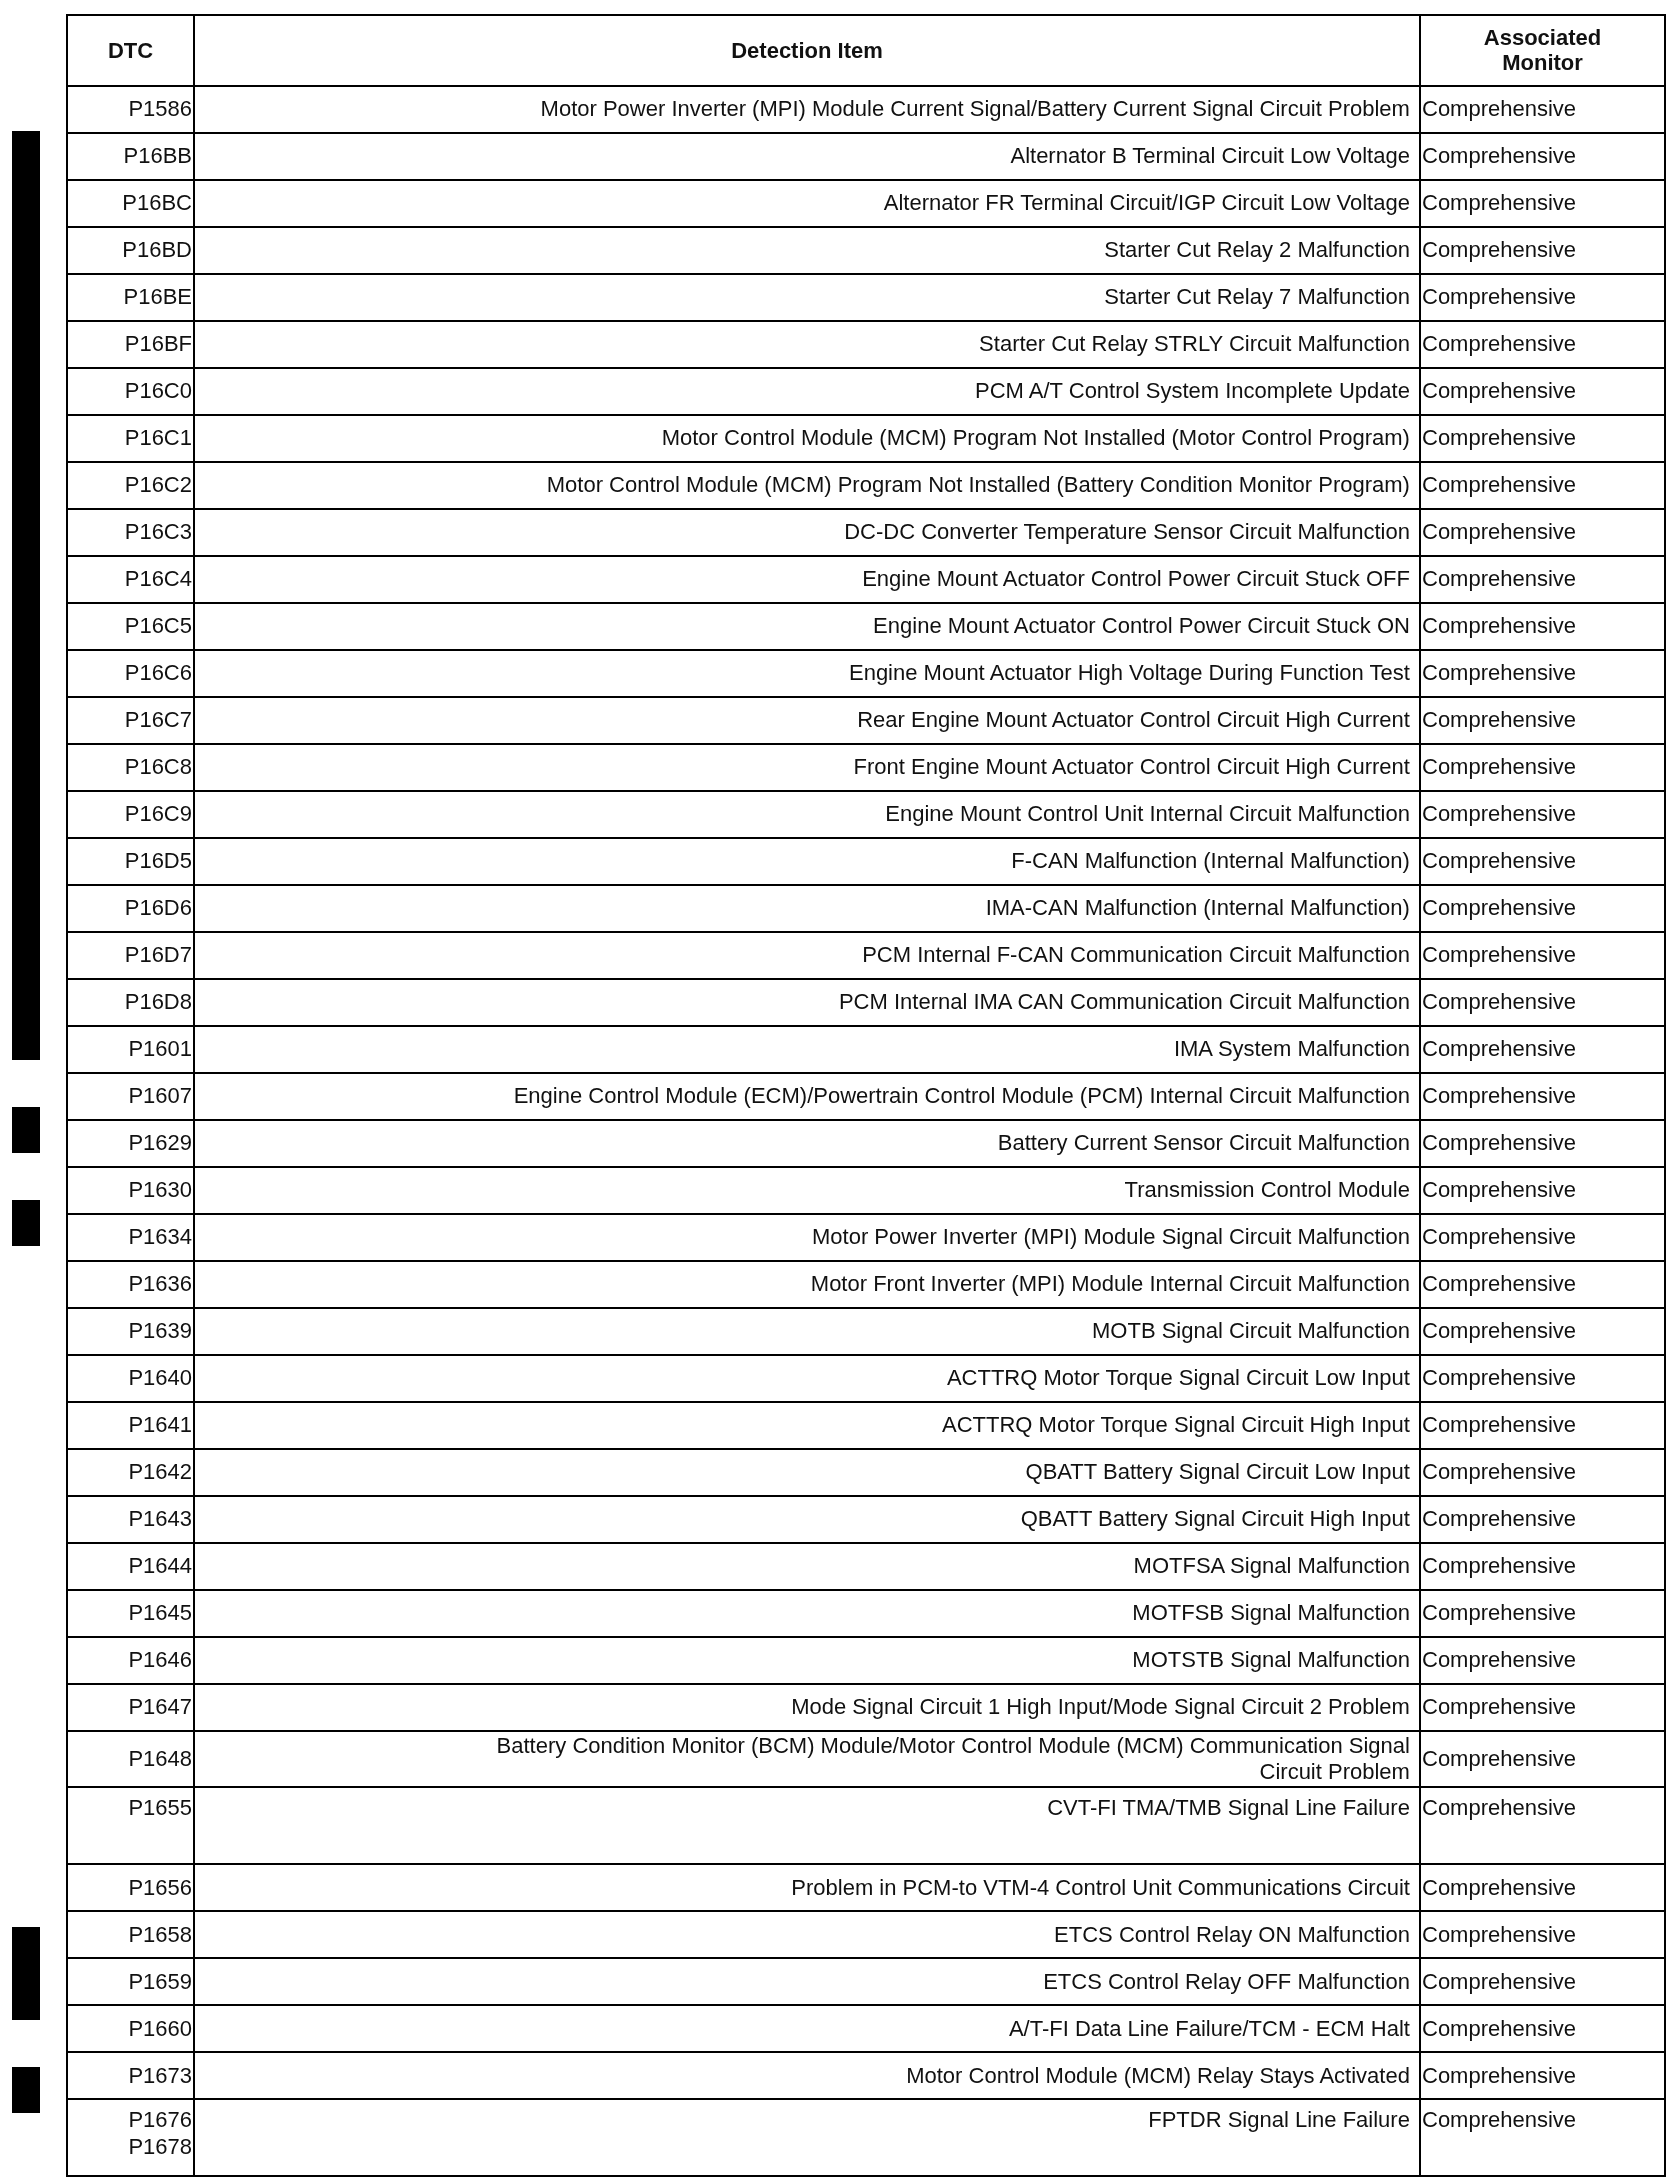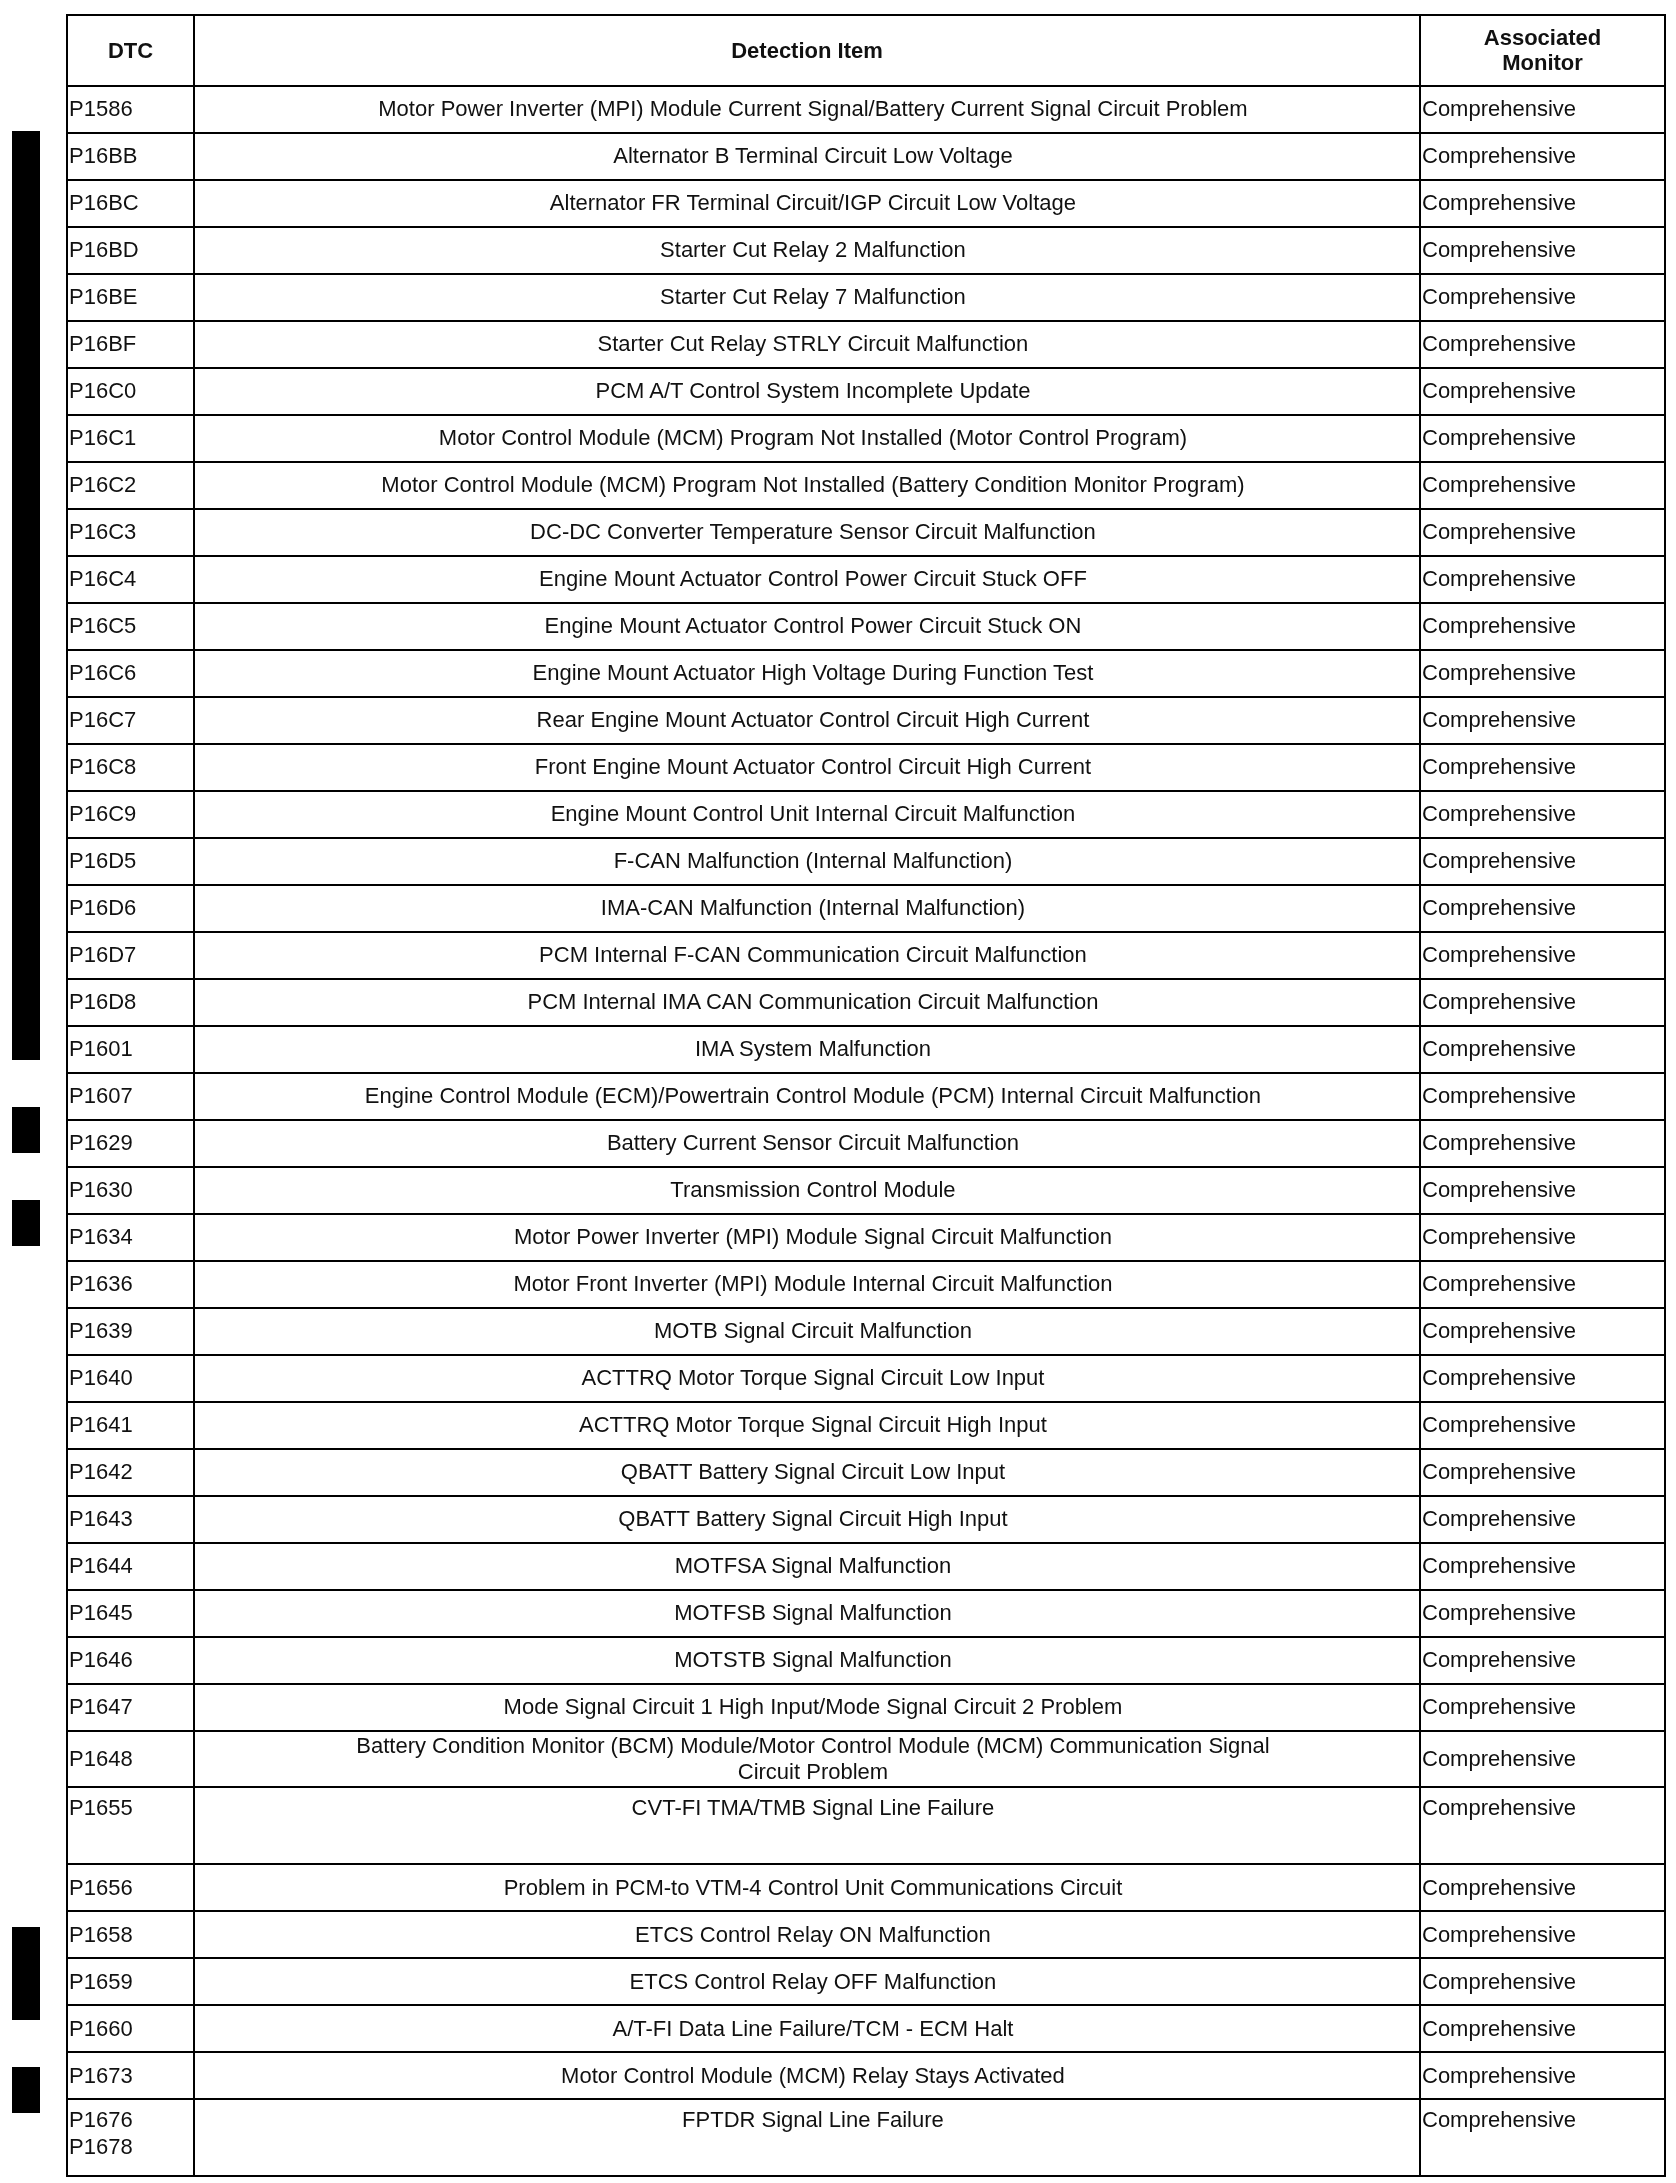--- a/index.html
+++ b/index.html
@@ -47,25 +47,25 @@
     max-width: 160px;
     line-height: 1.15;
   }
 
   tbody td {
     height: 43px;
     vertical-align: middle;
     line-height: 1.2;
   }
   td.cell-dtc {
-    text-align: left;
+    text-align: right;
     white-space: pre-line;
   }
   td.cell-item {
-    text-align: center;
+    text-align: right;
     padding-left: 21px;
     padding-right: 9.1px;
     white-space: pre-line;
   }
   td.cell-monitor {
     text-align: left;
     border-radius: 10px;
   }
 
   

